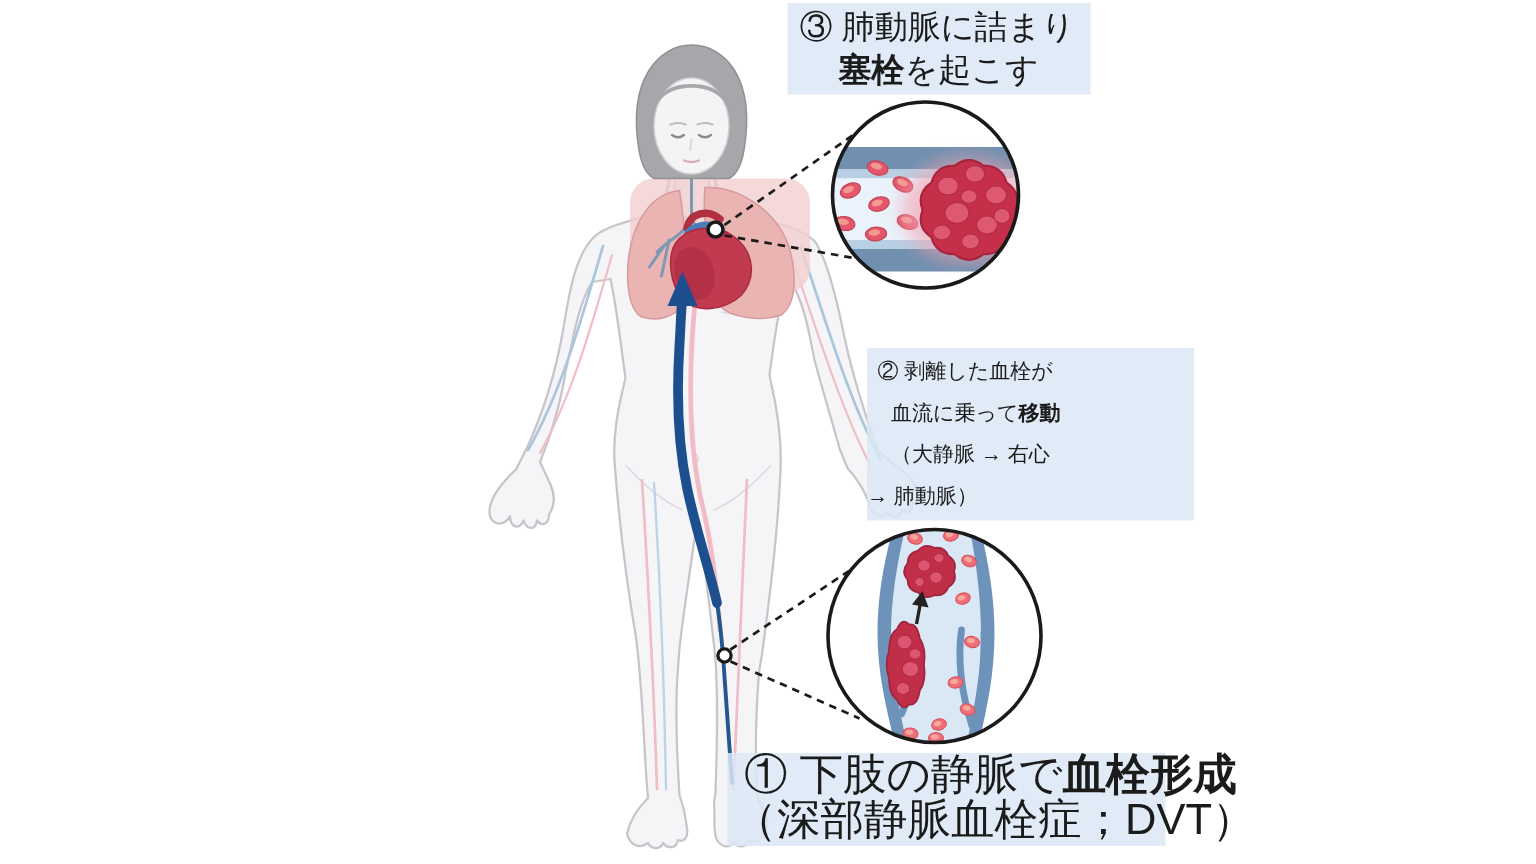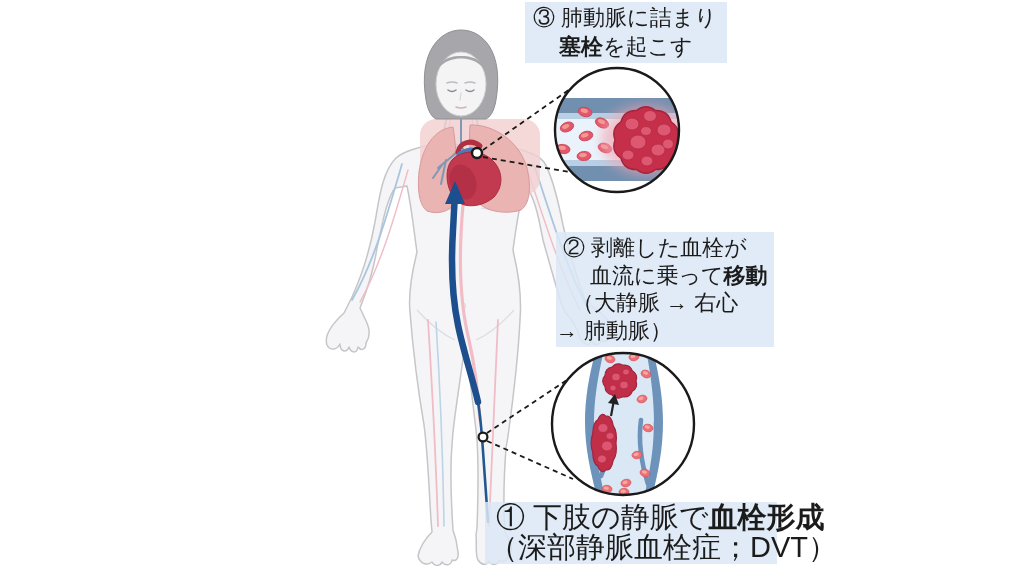--- a/index.html
+++ b/index.html
@@ -3,21 +3,21 @@
 <meta charset="utf-8">
 <style>
   html,body{margin:0;padding:0;background:#fff;}
   .stage{position:relative;width:1024px;height:576px;background:#ffffff;overflow:hidden;
          font-family:"Liberation Sans",sans-serif;color:#1b1b1b;}
   .stage svg{position:absolute;left:0;top:0;}
   .label-box{position:absolute;background:rgba(218,231,246,0.85);}
   .label-box .ln{white-space:nowrap;}
   .label-box b{font-weight:700;}
   #box3{left:525px;top:2px;width:202px;height:60px;font-size:22px;line-height:29px;padding-top:1px;}
-  #box2{left:556px;top:232px;width:218px;height:113px;font-size:22px;line-height:27.5px;padding-top:2px;}
+  #box2{left:578px;top:232px;width:218px;height:113px;font-size:14px;line-height:27.5px;padding-top:2px;}
   #box1{left:485px;top:502px;width:292px;height:61px;font-size:29px;line-height:29.5px;padding-top:1px;}
 </style>
 </head>
 <body>
 
 <div class="stage">
 
   <svg width="1024" height="576" viewBox="0 0 1024 576">
     <defs>
       <clipPath id="clipTop">
@@ -215,21 +215,21 @@
     </div>
     <div class="ln" style="padding-left:34px">
       <b>塞栓</b><span>を起こす</span>
     </div>
   </div>
 
   <div class="label-box" id="box2">
     <div class="ln" style="padding-left:7px">
       <span>② 剥離した血栓が</span>
     </div>
-    <div class="ln" style="padding-left:34px">
+    <div class="ln" style="padding-left:16px">
       <span>血流に乗って</span><b>移動</b>
     </div>
     <div class="ln" style="padding-left:16px">
       <span>（大静脈 → 右心</span>
     </div>
     <div class="ln" style="">
       <span>→ 肺動脈）</span>
     </div>
   </div>
 

